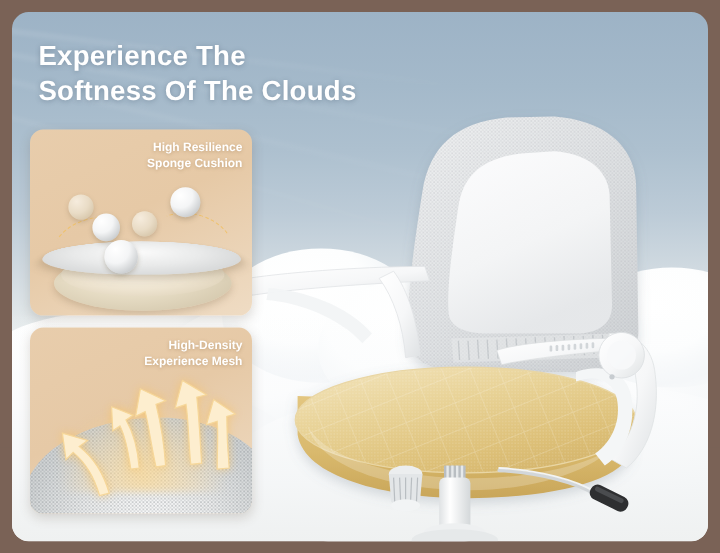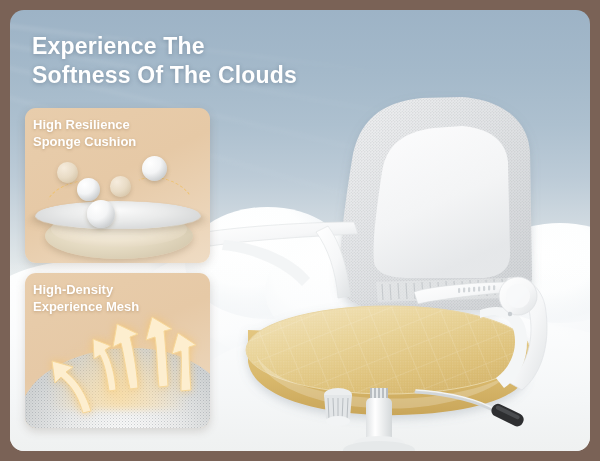--- a/index.html
+++ b/index.html
@@ -92,23 +92,23 @@
     box-shadow: 0 3px 10px rgba(90,75,60,.20);
     z-index: 30;
   }
   #card-resilience { top: 98px;  height: 155px; }
   #card-mesh       { top: 263px; height: 155px; }
 
   .card-title {
     position: relative;
     z-index: 3;
     margin: 9px 8px 0;
-    text-align: left;
+    text-align: right;
     color: #ffffff;
-    font-size: 13px;
+    font-size: 10px;
     font-weight: bold;
     line-height: 1.3;
     white-space: pre-line;
     text-shadow: 0 1px 3px rgba(150,115,75,.45);
   }
   .card-art { position: absolute; inset: 0; z-index: 1; }
 
   
   .cushion-base {
     position: absolute; left: 20px; bottom: 4px; width: 148px; height: 46px;

